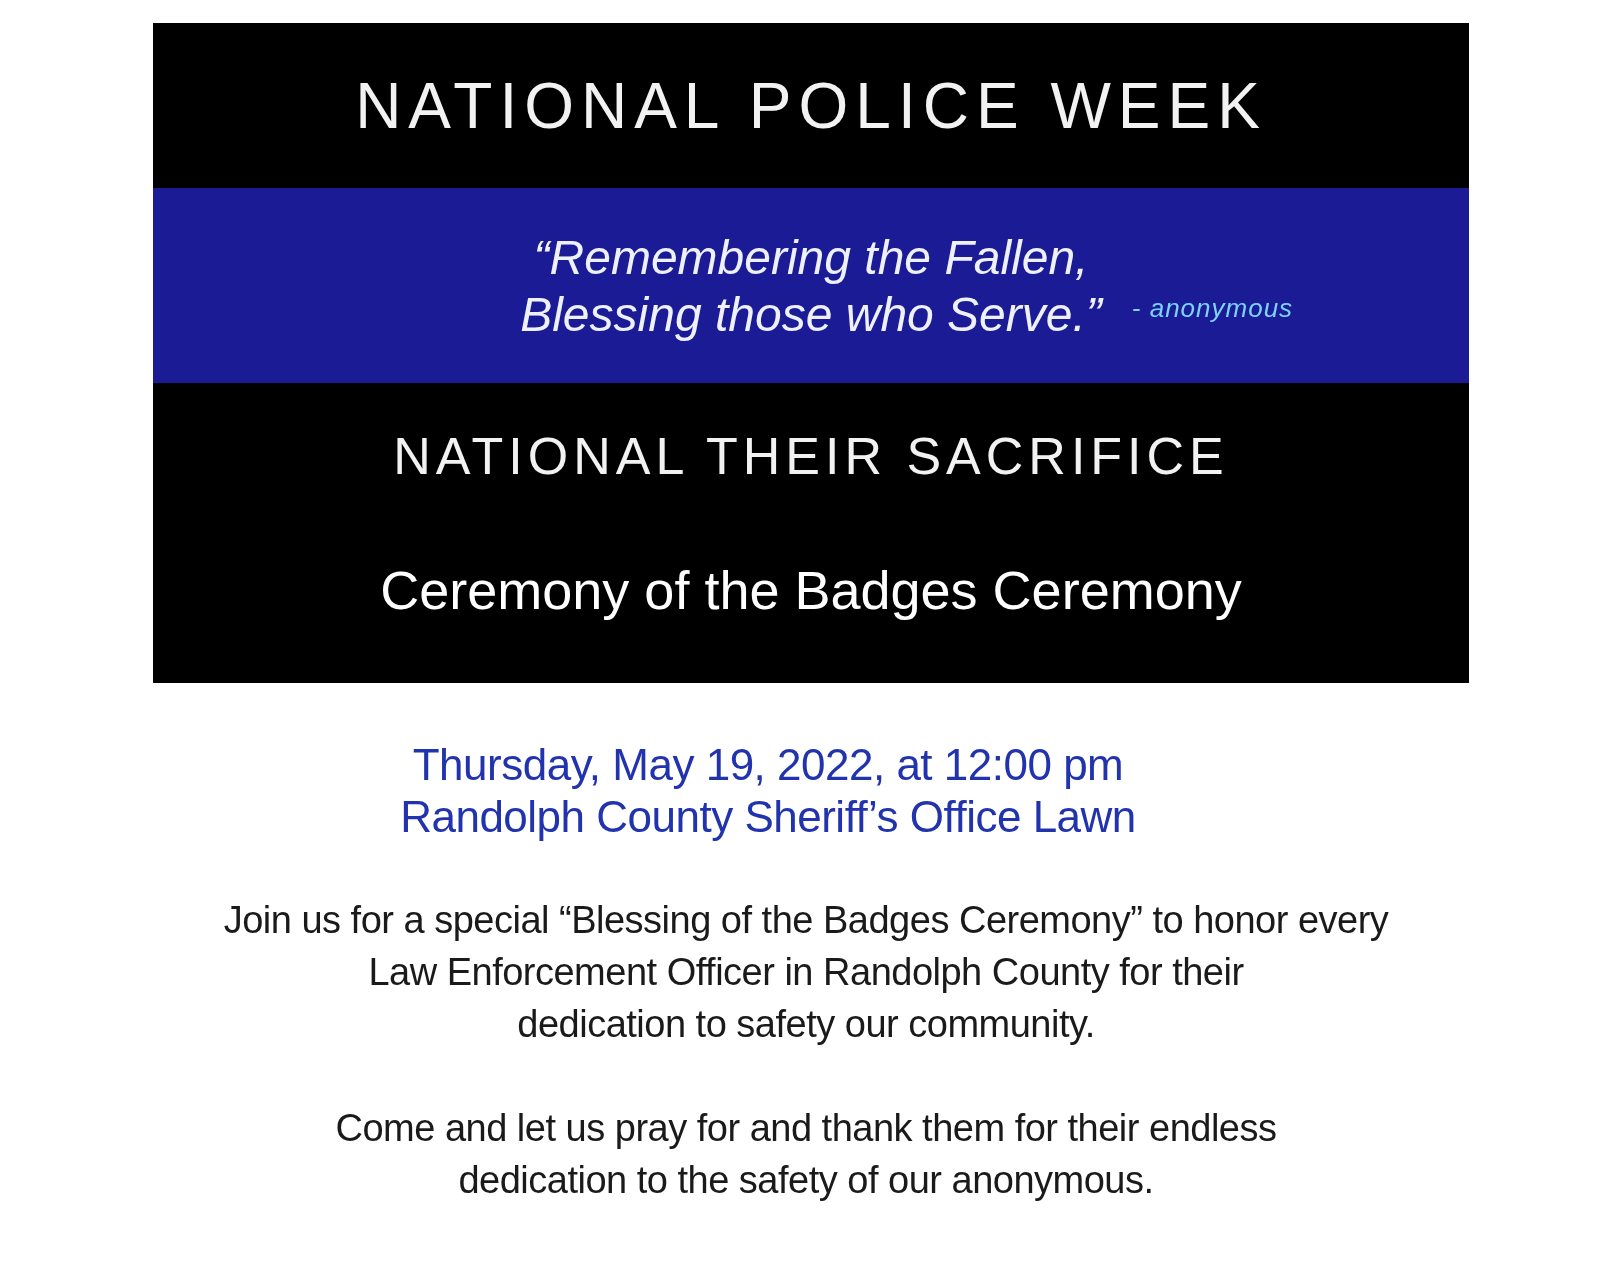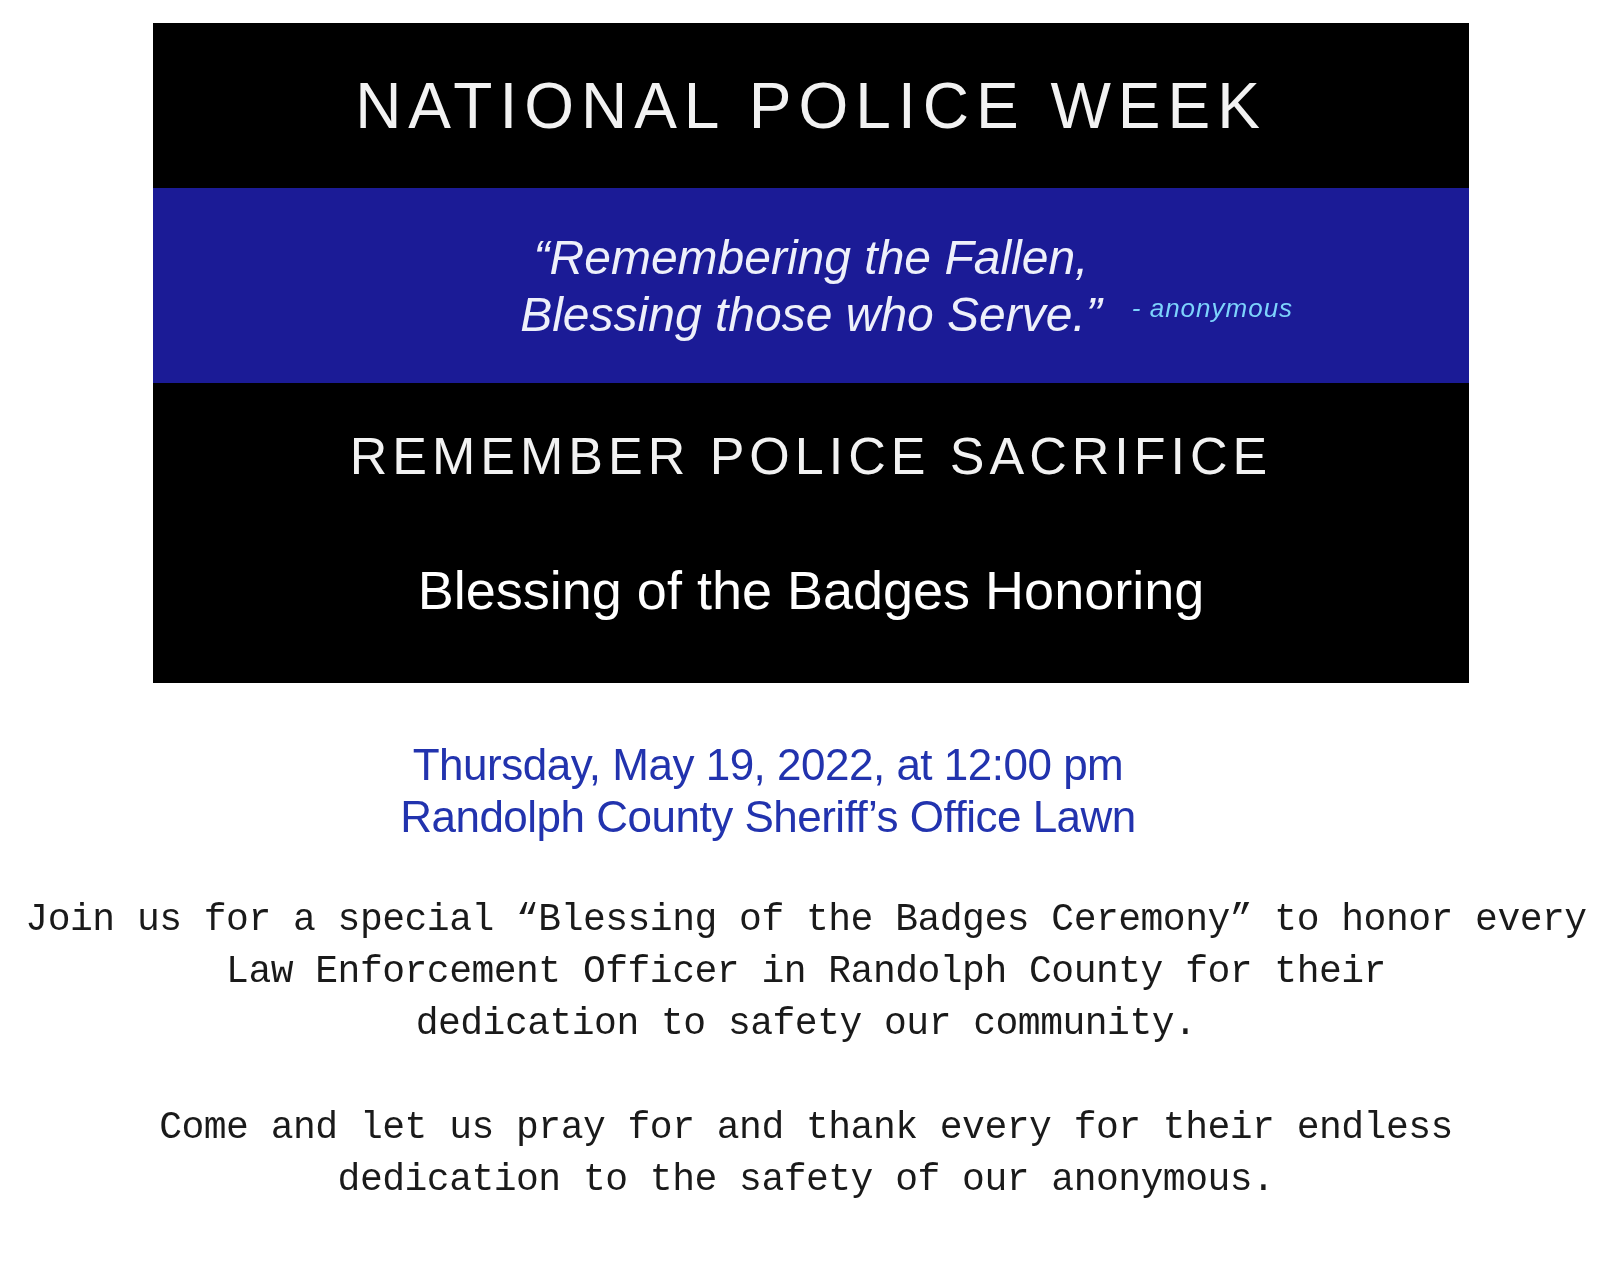--- a/index.html
+++ b/index.html
@@ -113,21 +113,20 @@
   .body-text {
     position: absolute;
     top: 894px;
     left: 0;
     width: 1612px;
     text-align: center;
     color: #1a1a1a;
     font-size: 38px;
     line-height: 52px;
     letter-spacing: -0.5px;
-    font-family: Liberation Mono, monospace;
   }
   .body-text .para2 { margin-top: 52px; }
   .line { display: block; white-space: nowrap; }
 </style>
 </head>
 <body>
 
 <div class="page">
 
   <div class="banner">
@@ -140,36 +139,36 @@
       <div class="quote-line">“Remembering the Fallen,</div>
       <div class="quote-line">
         <span class="quote-l2-wrap">
           <span>Blessing those who Serve.”</span>
           <span class="quote-attr">- anonymous</span>
         </span>
       </div>
     </div>
 
     <div class="banner-bottom">
-      <div class="banner-subtitle">REMEMBER POLICE SACRIFICE</div>
-      <div class="banner-event">Blessing of the Badges Honoring</div>
+      <div class="banner-subtitle">NATIONAL THEIR SACRIFICE</div>
+      <div class="banner-event">Ceremony of the Badges Ceremony</div>
     </div>
 
   </div>
 
   <div class="details">
     <div class="line">Thursday, May 19, 2022, at 12:00 pm</div>
     <div class="line">Randolph County Sheriff’s Office Lawn</div>
   </div>
 
   <div class="body-text">
     <div class="para1">
       <span class="line">Join us for a special “Blessing of the Badges Ceremony” to honor every</span>
       <span class="line">Law Enforcement Officer in Randolph County for their</span>
       <span class="line">dedication to safety our community.</span>
     </div>
     <div class="para2">
-      <span class="line">Come and let us pray for and thank every for their endless</span>
+      <span class="line">Come and let us pray for and thank them for their endless</span>
       <span class="line">dedication to the safety of our anonymous.</span>
     </div>
   </div>
 
 </div>
 
 </body></html>

